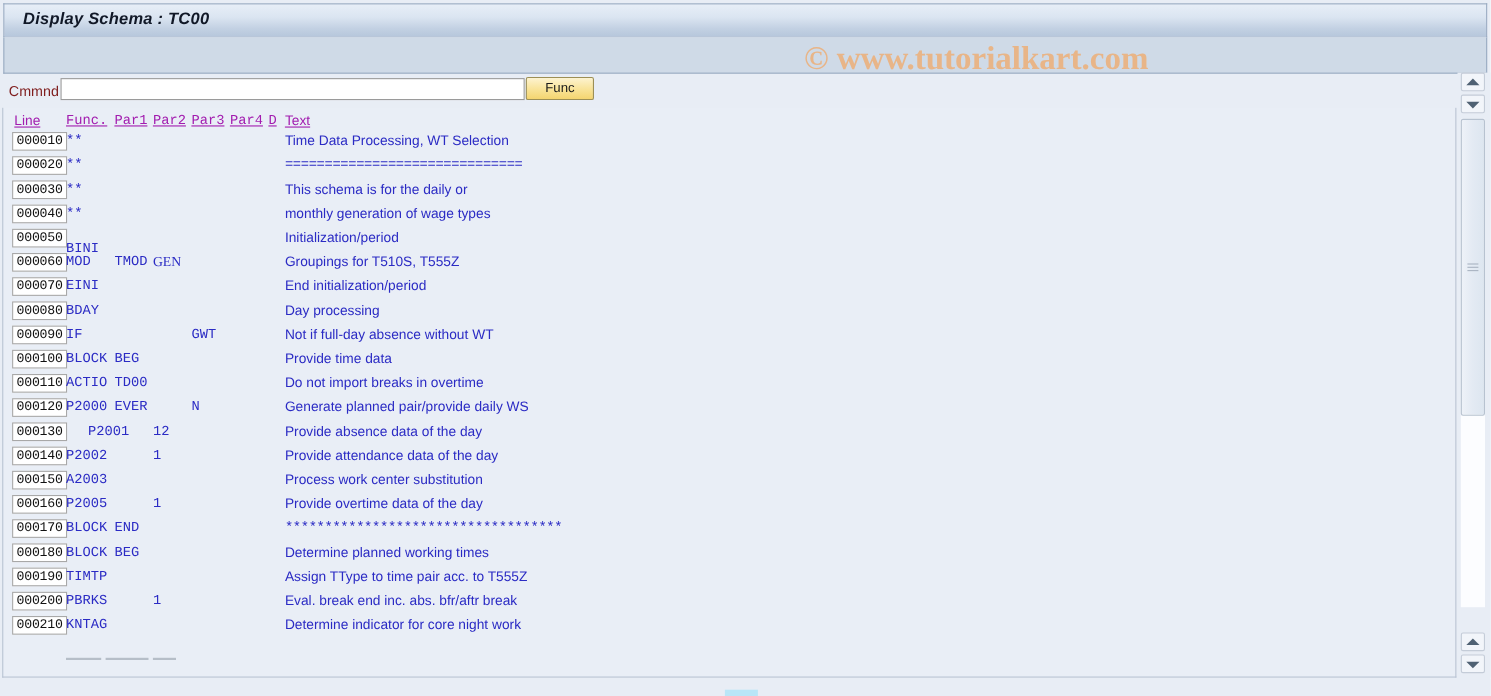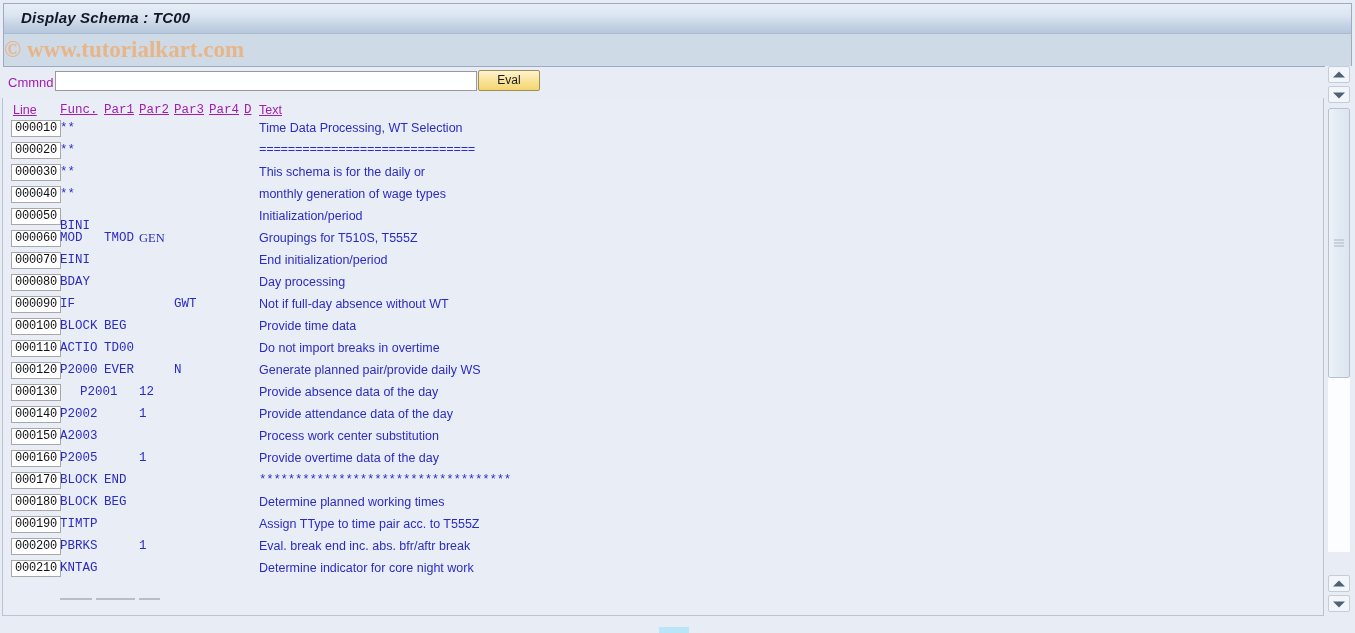--- a/index.html
+++ b/index.html
@@ -56,43 +56,43 @@
     background: #cfdae7;
     border-left: 1px solid #9aabc2;
     border-right: 1px solid #9aabc2;
     border-bottom: 1px solid #9aabc2;
   }
   .watermark {
     position: absolute;
     left: 0;
     top: 3px;
     width: 1040px;
-    text-align: left;
+    text-align: right;
     font-family: "Liberation Serif", serif;
-    font-size: 23px;
+    font-size: 30px;
     font-weight: bold;
     color: #e8b588;
     white-space: nowrap;
     pointer-events: none;
   }
 
   
   .cmd-row {
     position: absolute;
     left: 0;
     top: 70px;
     width: 1325px;
     height: 26px;
   }
   .cmd-label {
     position: absolute;
     left: 8px;
     top: 5px;
     font-size: 13px;
-    color: #a21caf;
+    color: #7f1d1d;
     white-space: nowrap;
   }
   .cmd-input {
     position: absolute;
     left: 55px;
     top: 1px;
     width: 422px;
     height: 20px;
     box-sizing: border-box;
     border: 1px solid #9a9a9a;
@@ -314,21 +314,21 @@
     <div class="titlebar-text">Display Schema : TC00</div>
   </div>
 
   <div class="toolbar">
     <div class="watermark">© www.tutorialkart.com</div>
   </div>
 
   <div class="cmd-row">
     <div class="cmd-label">Cmmnd</div>
     <input class="cmd-input" type="text" value="" style="">
-    <button class="stack-btn">Eval</button>
+    <button class="stack-btn">Func</button>
   </div>
 
   <div class="content-panel">
 
     <div class="col-head" style="left:10px;">Line</div>
     <div class="col-head mono" style="left:57px;">Func.</div>
     <div class="col-head mono" style="left:101px;">Par1</div>
     <div class="col-head mono" style="left:136px;">Par2</div>
     <div class="col-head mono" style="left:171px;">Par3</div>
     <div class="col-head mono" style="left:206px;">Par4</div>

